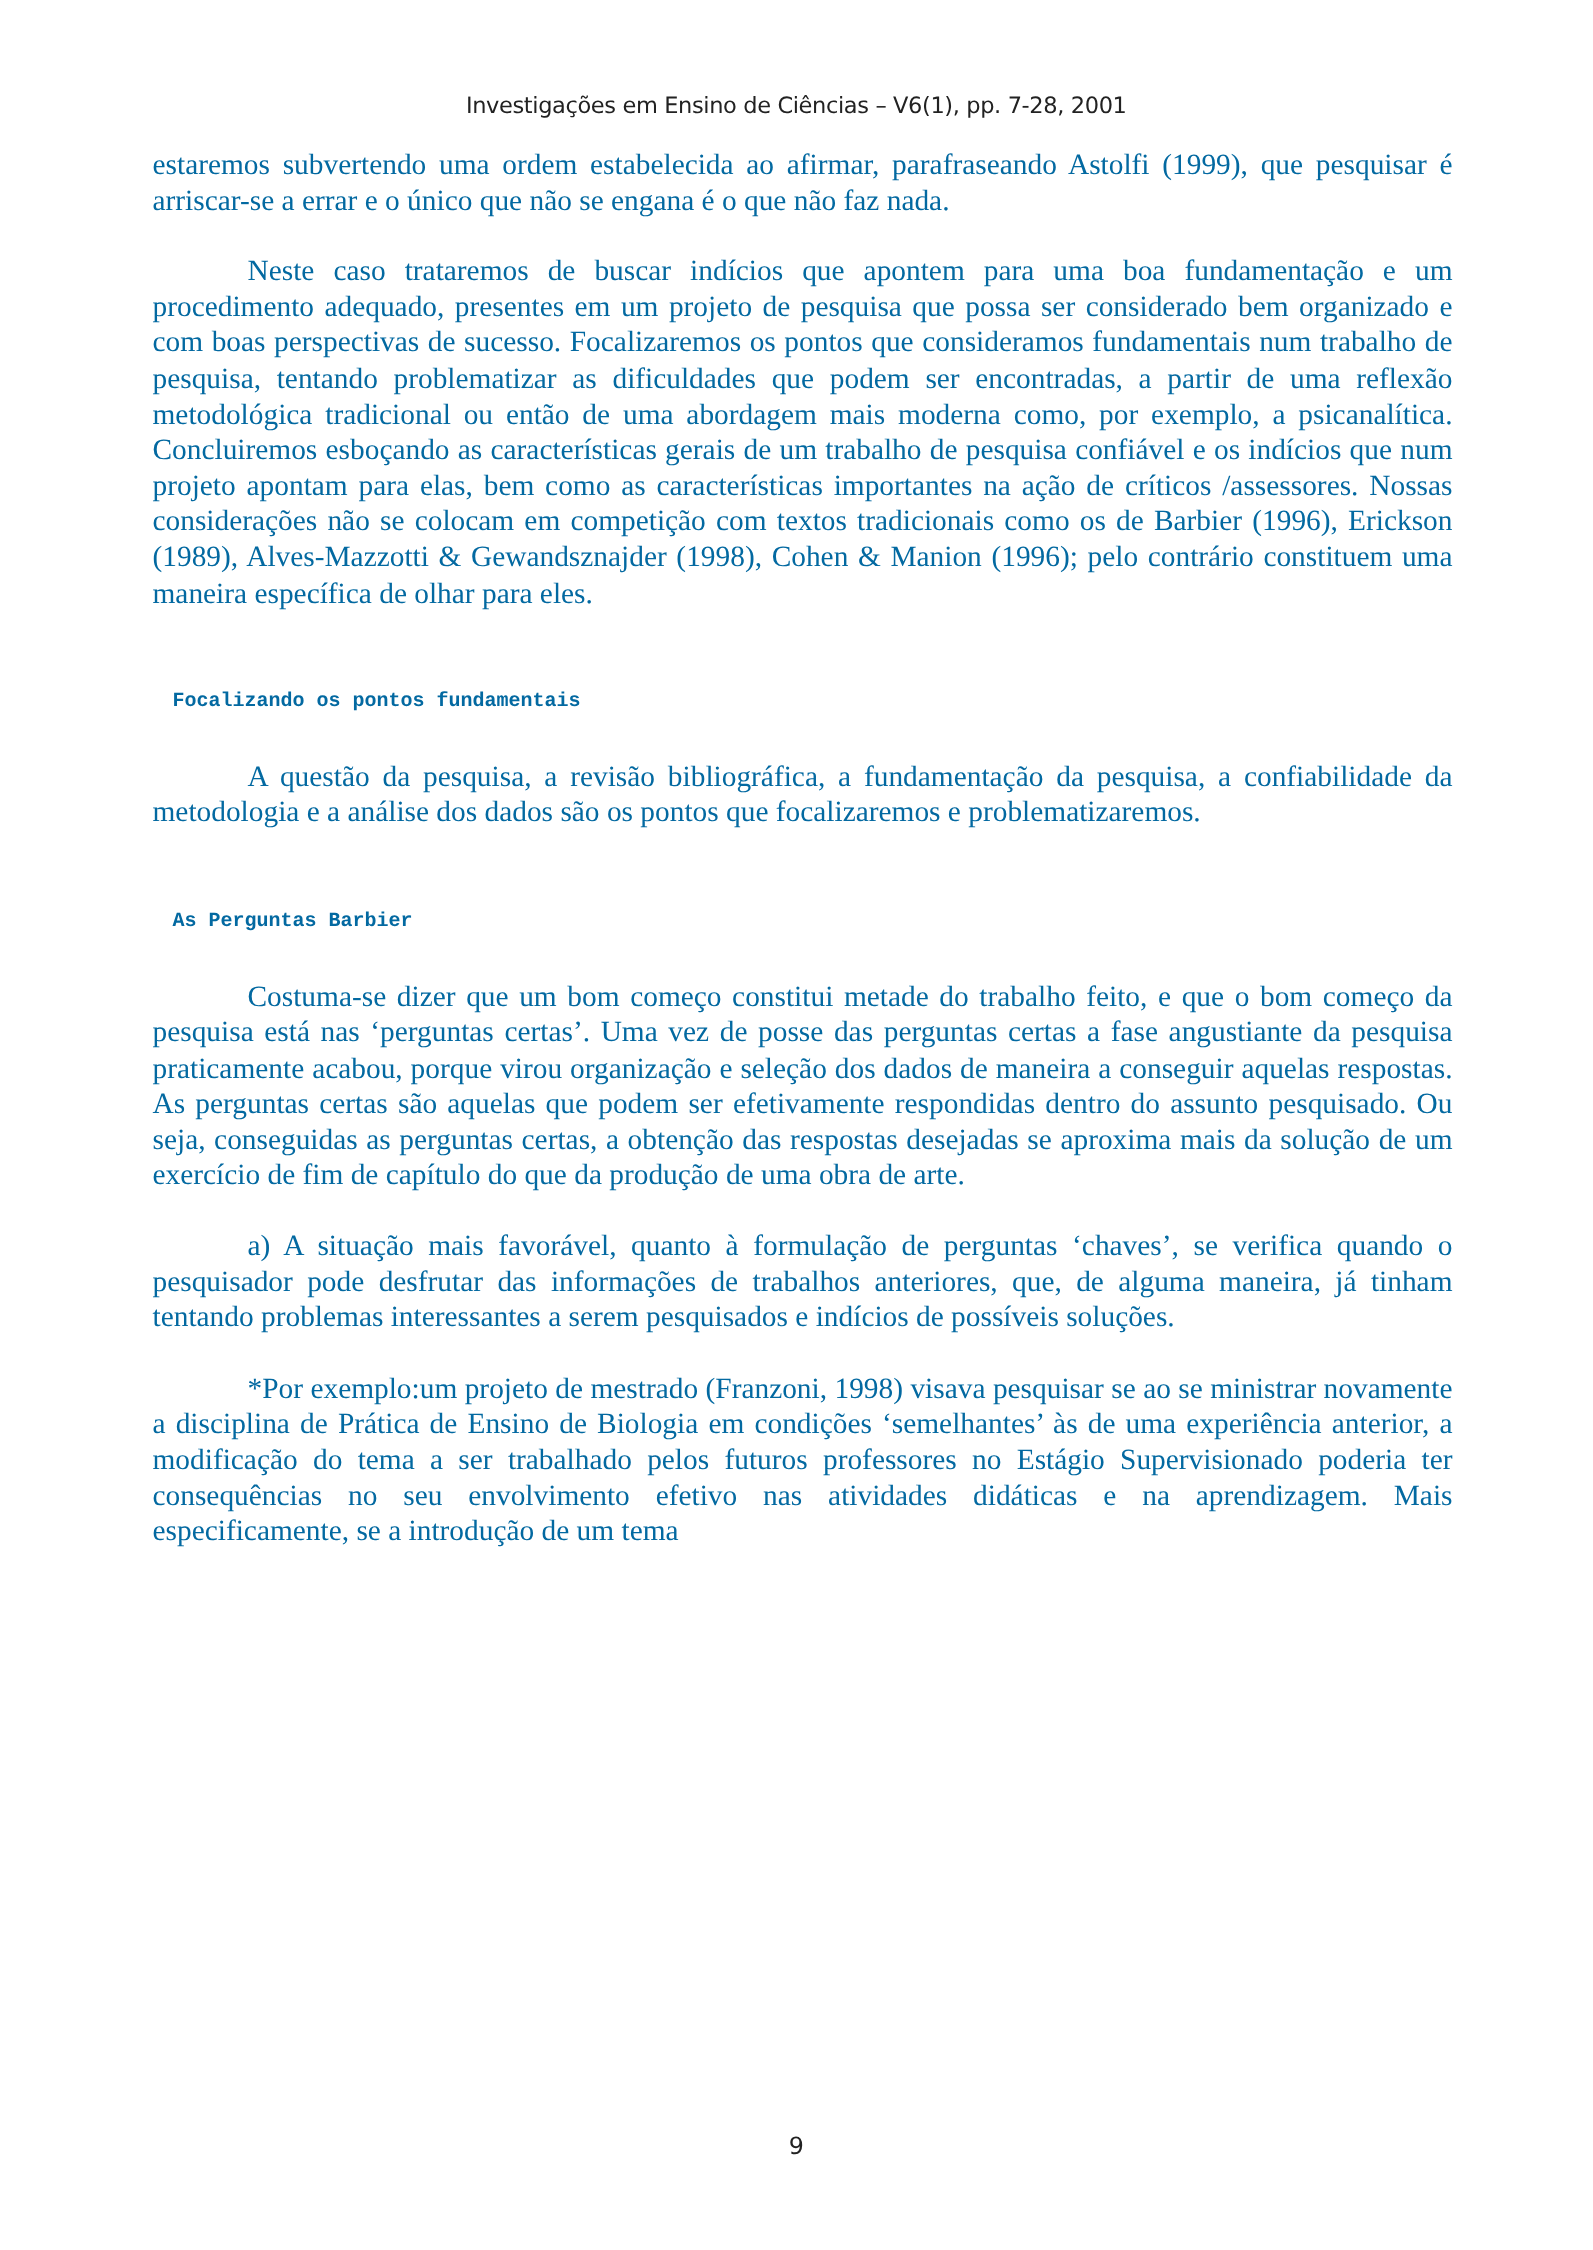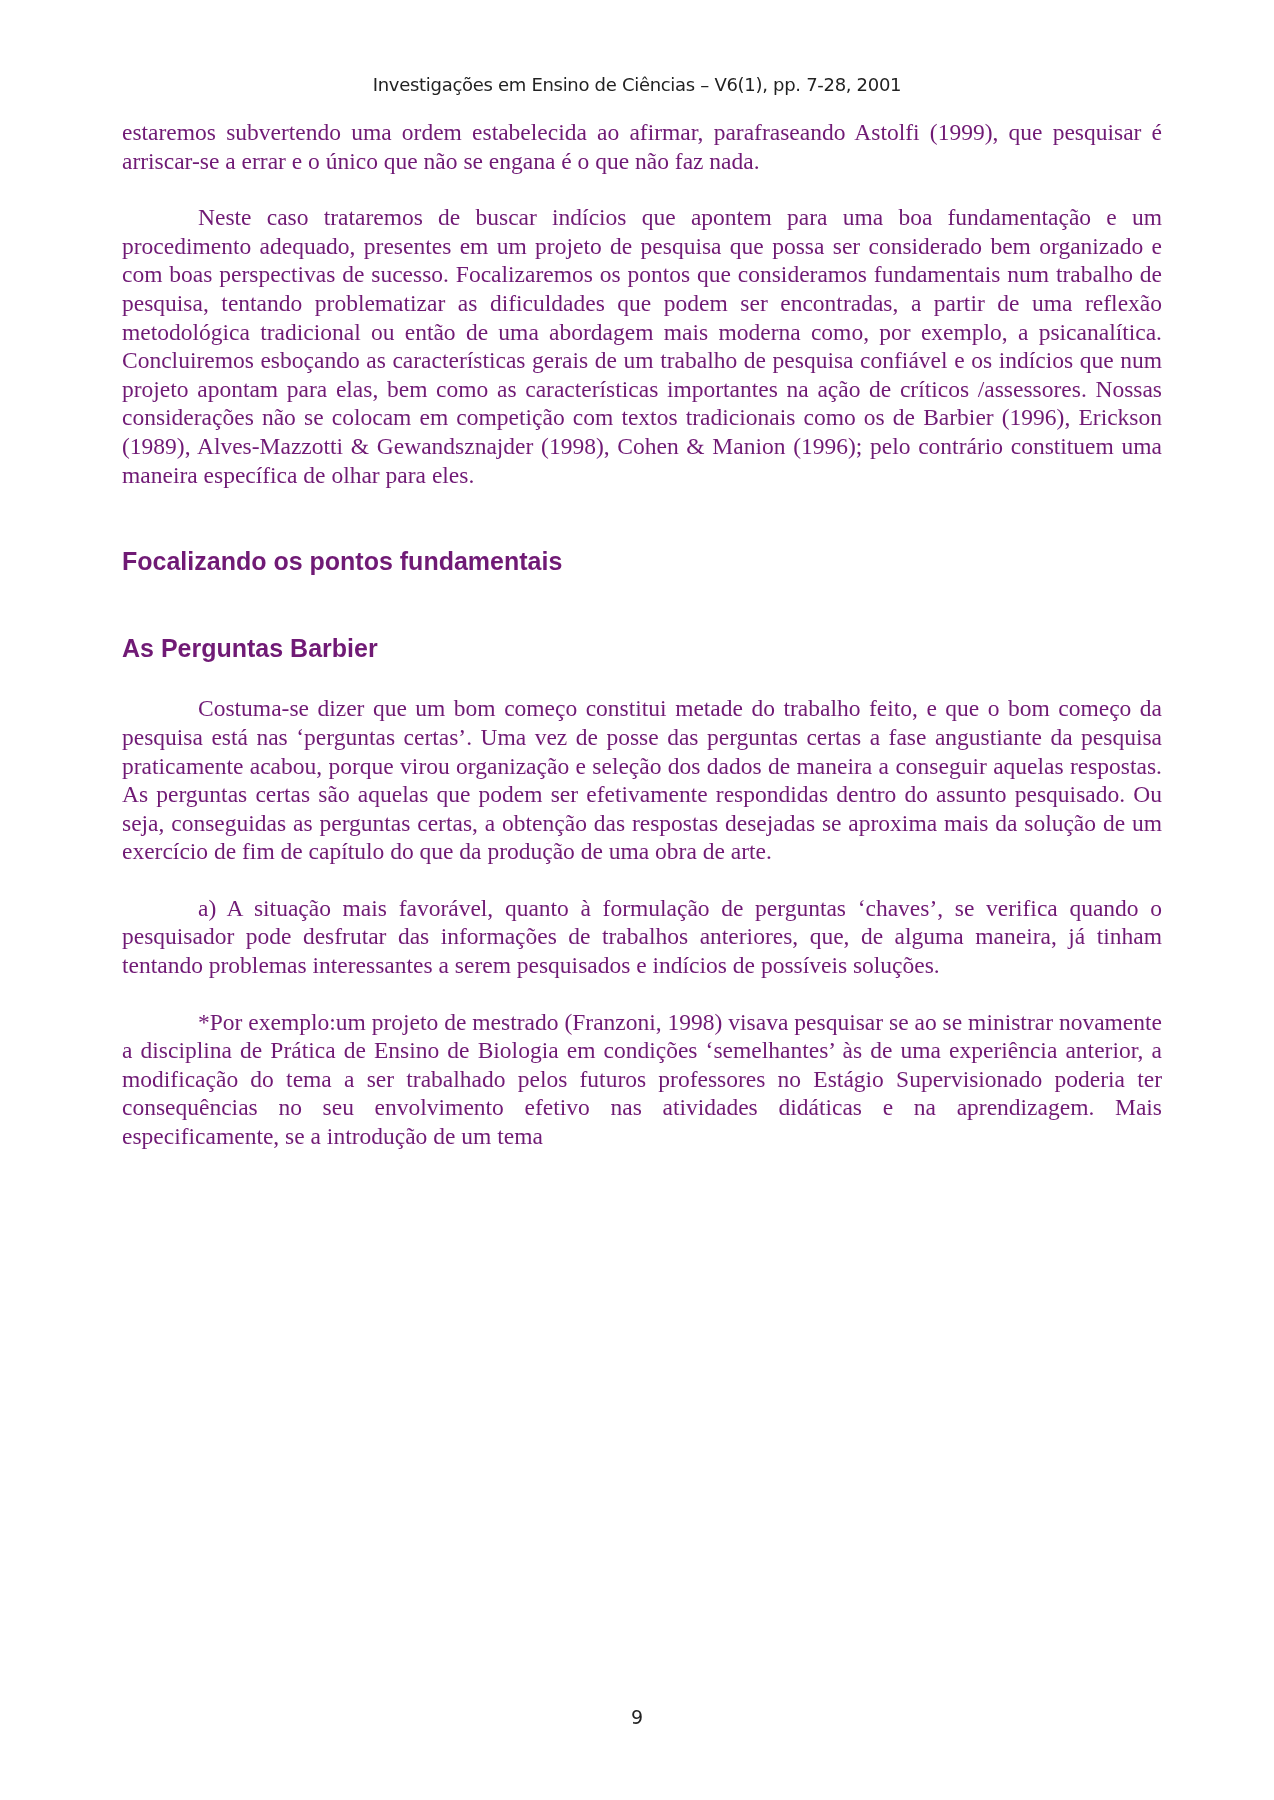--- a/index.html
+++ b/index.html
@@ -12,32 +12,32 @@
     position: absolute; top: 74px; left: 0; width: 1274px;
     text-align: center;
     font-family: "DejaVu Sans", sans-serif;
     font-size: 18px; color: #222;
     letter-spacing: -0.3px;
   }
   .body {
     position: absolute; left: 122px; top: 118px; width: 1040px;
     font-family: "Liberation Serif", serif;
     font-size: 23.5px; line-height: 28.6px;
-    color: #701a75;
+    color: #0369a1;
   }
   .body p {
     margin: 0; text-align: justify; text-align-last: left;
   }
   .indent { text-indent: 76px; }
   .gap-1 { margin-top: 28px !important; }
   .gap-2 { margin-top: 58px !important; }
   .gap-h { margin-top: 32px !important; }
   h2 {
-    margin: 0; font-size: 25px; font-weight: bold;
-    font-family: Liberation Sans, sans-serif; line-height: 28.6px;
+    margin: 16px; font-size: 16px; font-weight: bold;
+    font-family: Liberation Mono, monospace; line-height: 28.6px;
   }
   .italic { }
   .page-number {
     position: absolute; top: 1706px; left: 0; width: 1274px;
     text-align: center;
     font-family: "DejaVu Sans", sans-serif;
     font-size: 19px; color: #222;
   }
 </style>
 </head>
@@ -48,20 +48,21 @@
   <div class="running-header">Investigações em Ensino de Ciências – V6(1), pp. 7-28, 2001</div>
 
   <div class="body">
 
     <p>estaremos subvertendo uma ordem estabelecida ao afirmar, parafraseando Astolfi (1999), que pesquisar é arriscar-se a errar e o único que não se engana é o que não faz nada.</p>
 
     <p class="indent gap-1">Neste caso trataremos de buscar indícios que apontem para uma boa fundamentação e um procedimento adequado, presentes em um projeto de pesquisa que possa ser considerado bem organizado e com boas perspectivas de sucesso. Focalizaremos os pontos que consideramos fundamentais num trabalho de pesquisa, tentando problematizar as dificuldades que podem ser encontradas, a partir de uma reflexão metodológica tradicional ou então de uma abordagem mais moderna como, por exemplo, a psicanalítica. Concluiremos  esboçando as características gerais de um trabalho de pesquisa confiável e os indícios que num projeto apontam para elas, bem como as características importantes na ação de críticos /assessores. Nossas considerações não se colocam em competição com textos tradicionais como os de Barbier (1996), Erickson (1989), Alves-Mazzotti &amp; Gewandsznajder (1998), Cohen &amp; Manion (1996); pelo contrário constituem uma maneira específica de olhar para eles.</p>
 
     <h2 class="gap-2">Focalizando os pontos fundamentais</h2>
 
+    <p class="indent gap-h">A questão da pesquisa, a revisão bibliográfica, a fundamentação da pesquisa, a confiabilidade da metodologia e a análise dos dados são os pontos que focalizaremos e problematizaremos.</p>
 
     <h2 class="gap-2">As Perguntas Barbier</h2>
 
     <p class="indent gap-h"><span>Costuma-se dizer que um bom começo constitui metade do trabalho feito, e que o bom começo da pesquisa está nas ‘</span><span class="italic">perguntas certas</span><span>’. Uma vez de posse das perguntas certas a fase angustiante da pesquisa praticamente acabou, porque virou organização e seleção dos dados de maneira a conseguir aquelas respostas. As perguntas certas são aquelas que podem ser efetivamente respondidas dentro do assunto pesquisado. Ou seja, conseguidas as perguntas certas, a obtenção das respostas desejadas se aproxima mais da solução de um exercício de fim de capítulo do que da produção de uma obra de arte.</span></p>
 
 
 
     <p class="indent gap-1">a) A situação mais favorável, quanto à formulação de perguntas ‘chaves’, se verifica quando o pesquisador pode desfrutar das informações de trabalhos anteriores, que, de alguma maneira, já tinham tentando problemas interessantes a serem pesquisados e indícios de possíveis soluções.</p>
 
     <p class="indent gap-1 italic">*Por exemplo:um projeto de mestrado (Franzoni, 1998) visava pesquisar se ao se ministrar novamente a disciplina de Prática de Ensino de Biologia em condições ‘semelhantes’ às de uma experiência anterior, a modificação do tema a ser trabalhado pelos futuros professores no Estágio Supervisionado poderia ter  consequências no seu envolvimento efetivo nas atividades didáticas e na aprendizagem. Mais especificamente, se a introdução de um tema</p>

